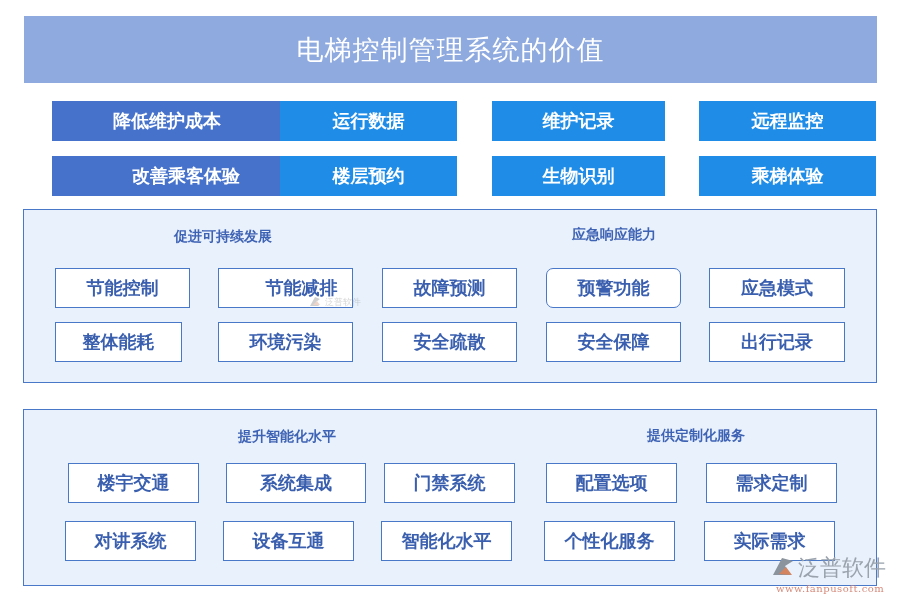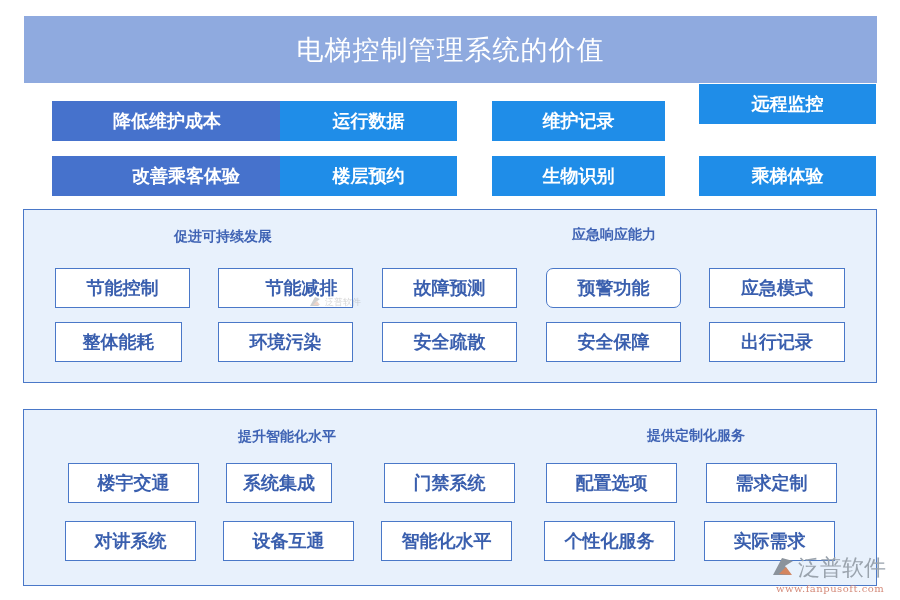--- a/index.html
+++ b/index.html
@@ -45,21 +45,21 @@
   .wm-big .url { color: #d48a7a; font-size: 10px; font-family: "DejaVu Serif", serif; position:absolute; left:6px; top:30px; letter-spacing:0.5px; }
 </style>
 </head>
 <body>
 
 <div class="abs title-bar">电梯控制管理系统的价值</div>
 
 <div class="abs cat dark" style="left:24px; top:101px; width:230px;">降低维护成本</div>
 <div class="abs cat light" style="left:280px; top:101px; width:177px;">运行数据</div>
 <div class="abs cat light" style="left:492px; top:101px; width:173px;">维护记录</div>
-<div class="abs cat light" style="left:699px; top:84px; width:177px;">远程监控</div>
+<div class="abs cat light" style="left:699px; top:101px; width:177px;">远程监控</div>
 
 <div class="abs cat dark" style="left:24px; top:156px; width:260px;padding-left:8px;">改善乘客体验</div>
 <div class="abs cat light" style="left:280px; top:156px; width:177px;">楼层预约</div>
 <div class="abs cat light" style="left:492px; top:156px; width:173px;">生物识别</div>
 <div class="abs cat light" style="left:699px; top:156px; width:177px;">乘梯体验</div>
 
 <div class="abs panel" style="left:23px; top:209px; width:854px; height:174px;"></div>
 <div class="abs sec-title" style="left:223px; top:228px;">促进可持续发展</div>
 <div class="abs sec-title" style="left:614px; top:226px;">应急响应能力</div>
 
@@ -81,21 +81,21 @@
     <path d="M5 10 L9 6 L12 10 Z" fill="#d08a6a"></path>
   </svg>
   <span>泛普软件</span>
 </div>
 
 <div class="abs panel" style="left:23px; top:409px; width:854px; height:177px;"></div>
 <div class="abs sec-title" style="left:287px; top:428px;">提升智能化水平</div>
 <div class="abs sec-title" style="left:696px; top:427px;">提供定制化服务</div>
 
 <div class="abs item" style="left:68px;  top:463px; width:131px;">楼宇交通</div>
-<div class="abs item" style="left:226px; top:463px; width:106px;">系统集成</div>
+<div class="abs item" style="left:226px; top:463px; width:140px;">系统集成</div>
 <div class="abs item" style="left:384px; top:463px; width:131px;">门禁系统</div>
 <div class="abs item" style="left:546px; top:463px; width:131px;">配置选项</div>
 <div class="abs item" style="left:706px; top:463px; width:131px;">需求定制</div>
 
 <div class="abs item" style="left:65px;  top:521px; width:131px;">对讲系统</div>
 <div class="abs item" style="left:223px; top:521px; width:131px;">设备互通</div>
 <div class="abs item" style="left:381px; top:521px; width:131px;">智能化水平</div>
 <div class="abs item" style="left:544px; top:521px; width:131px;">个性化服务</div>
 <div class="abs item" style="left:704px; top:521px; width:131px;">实际需求</div>
 

